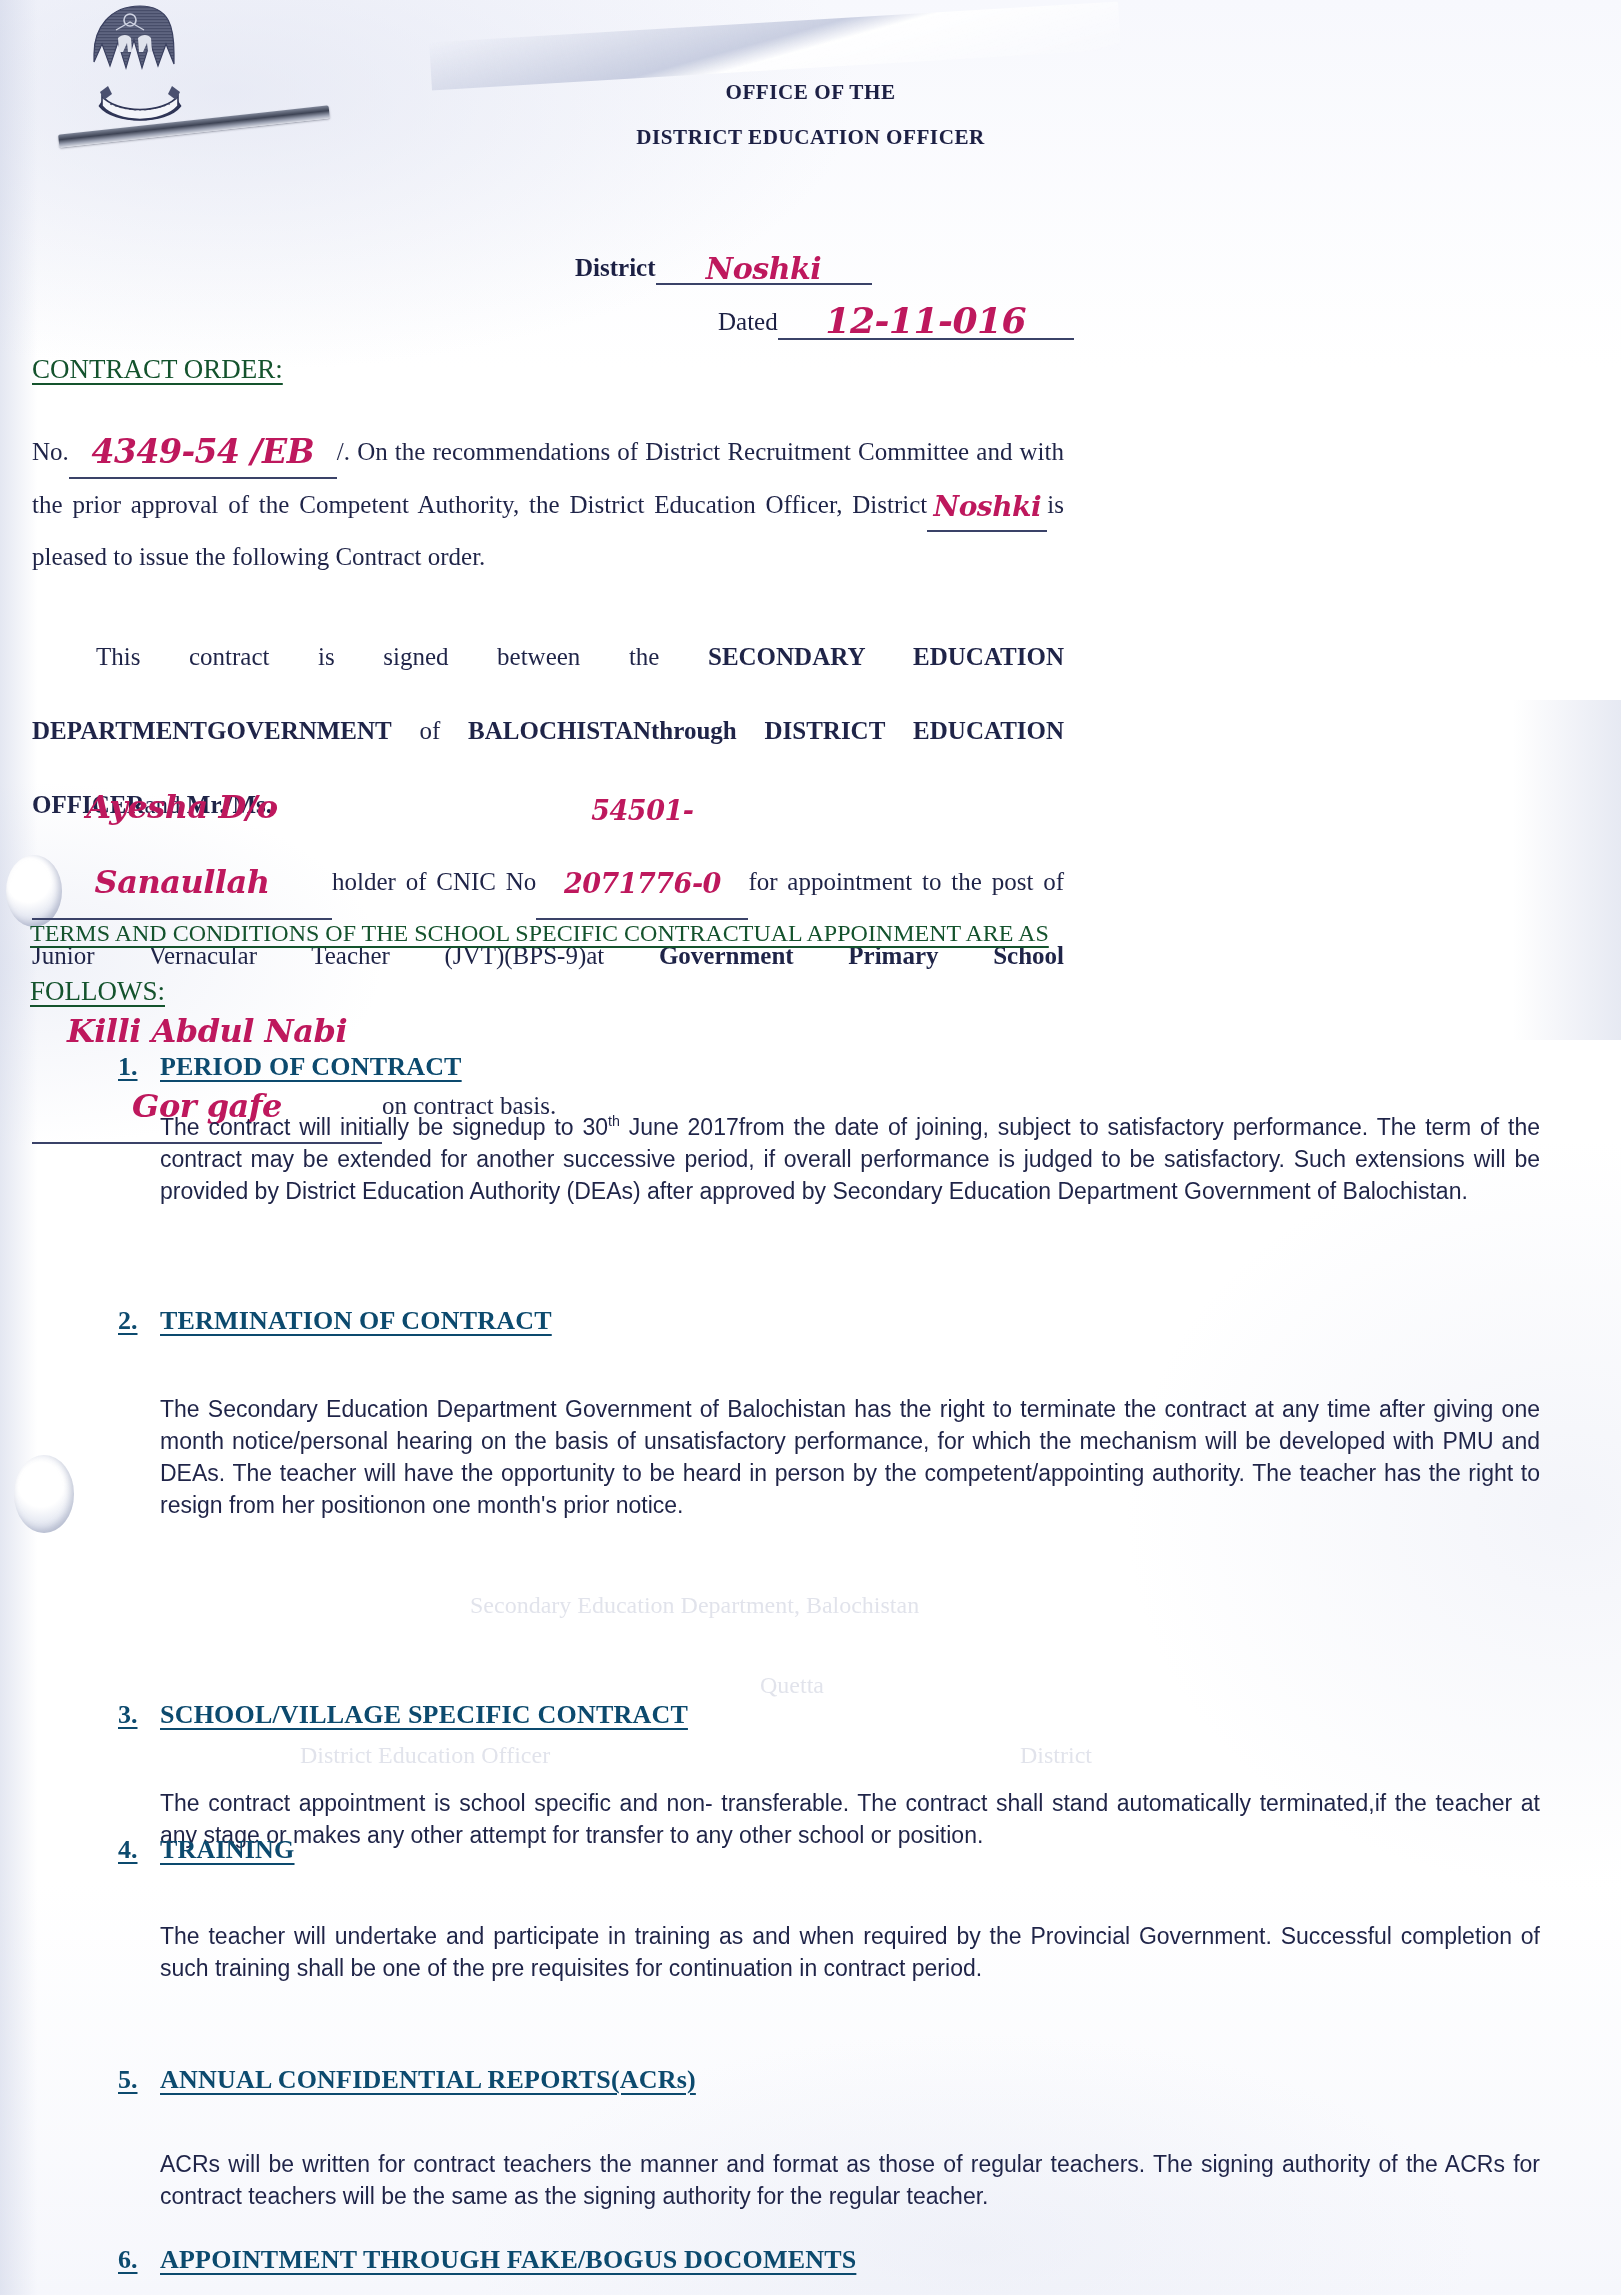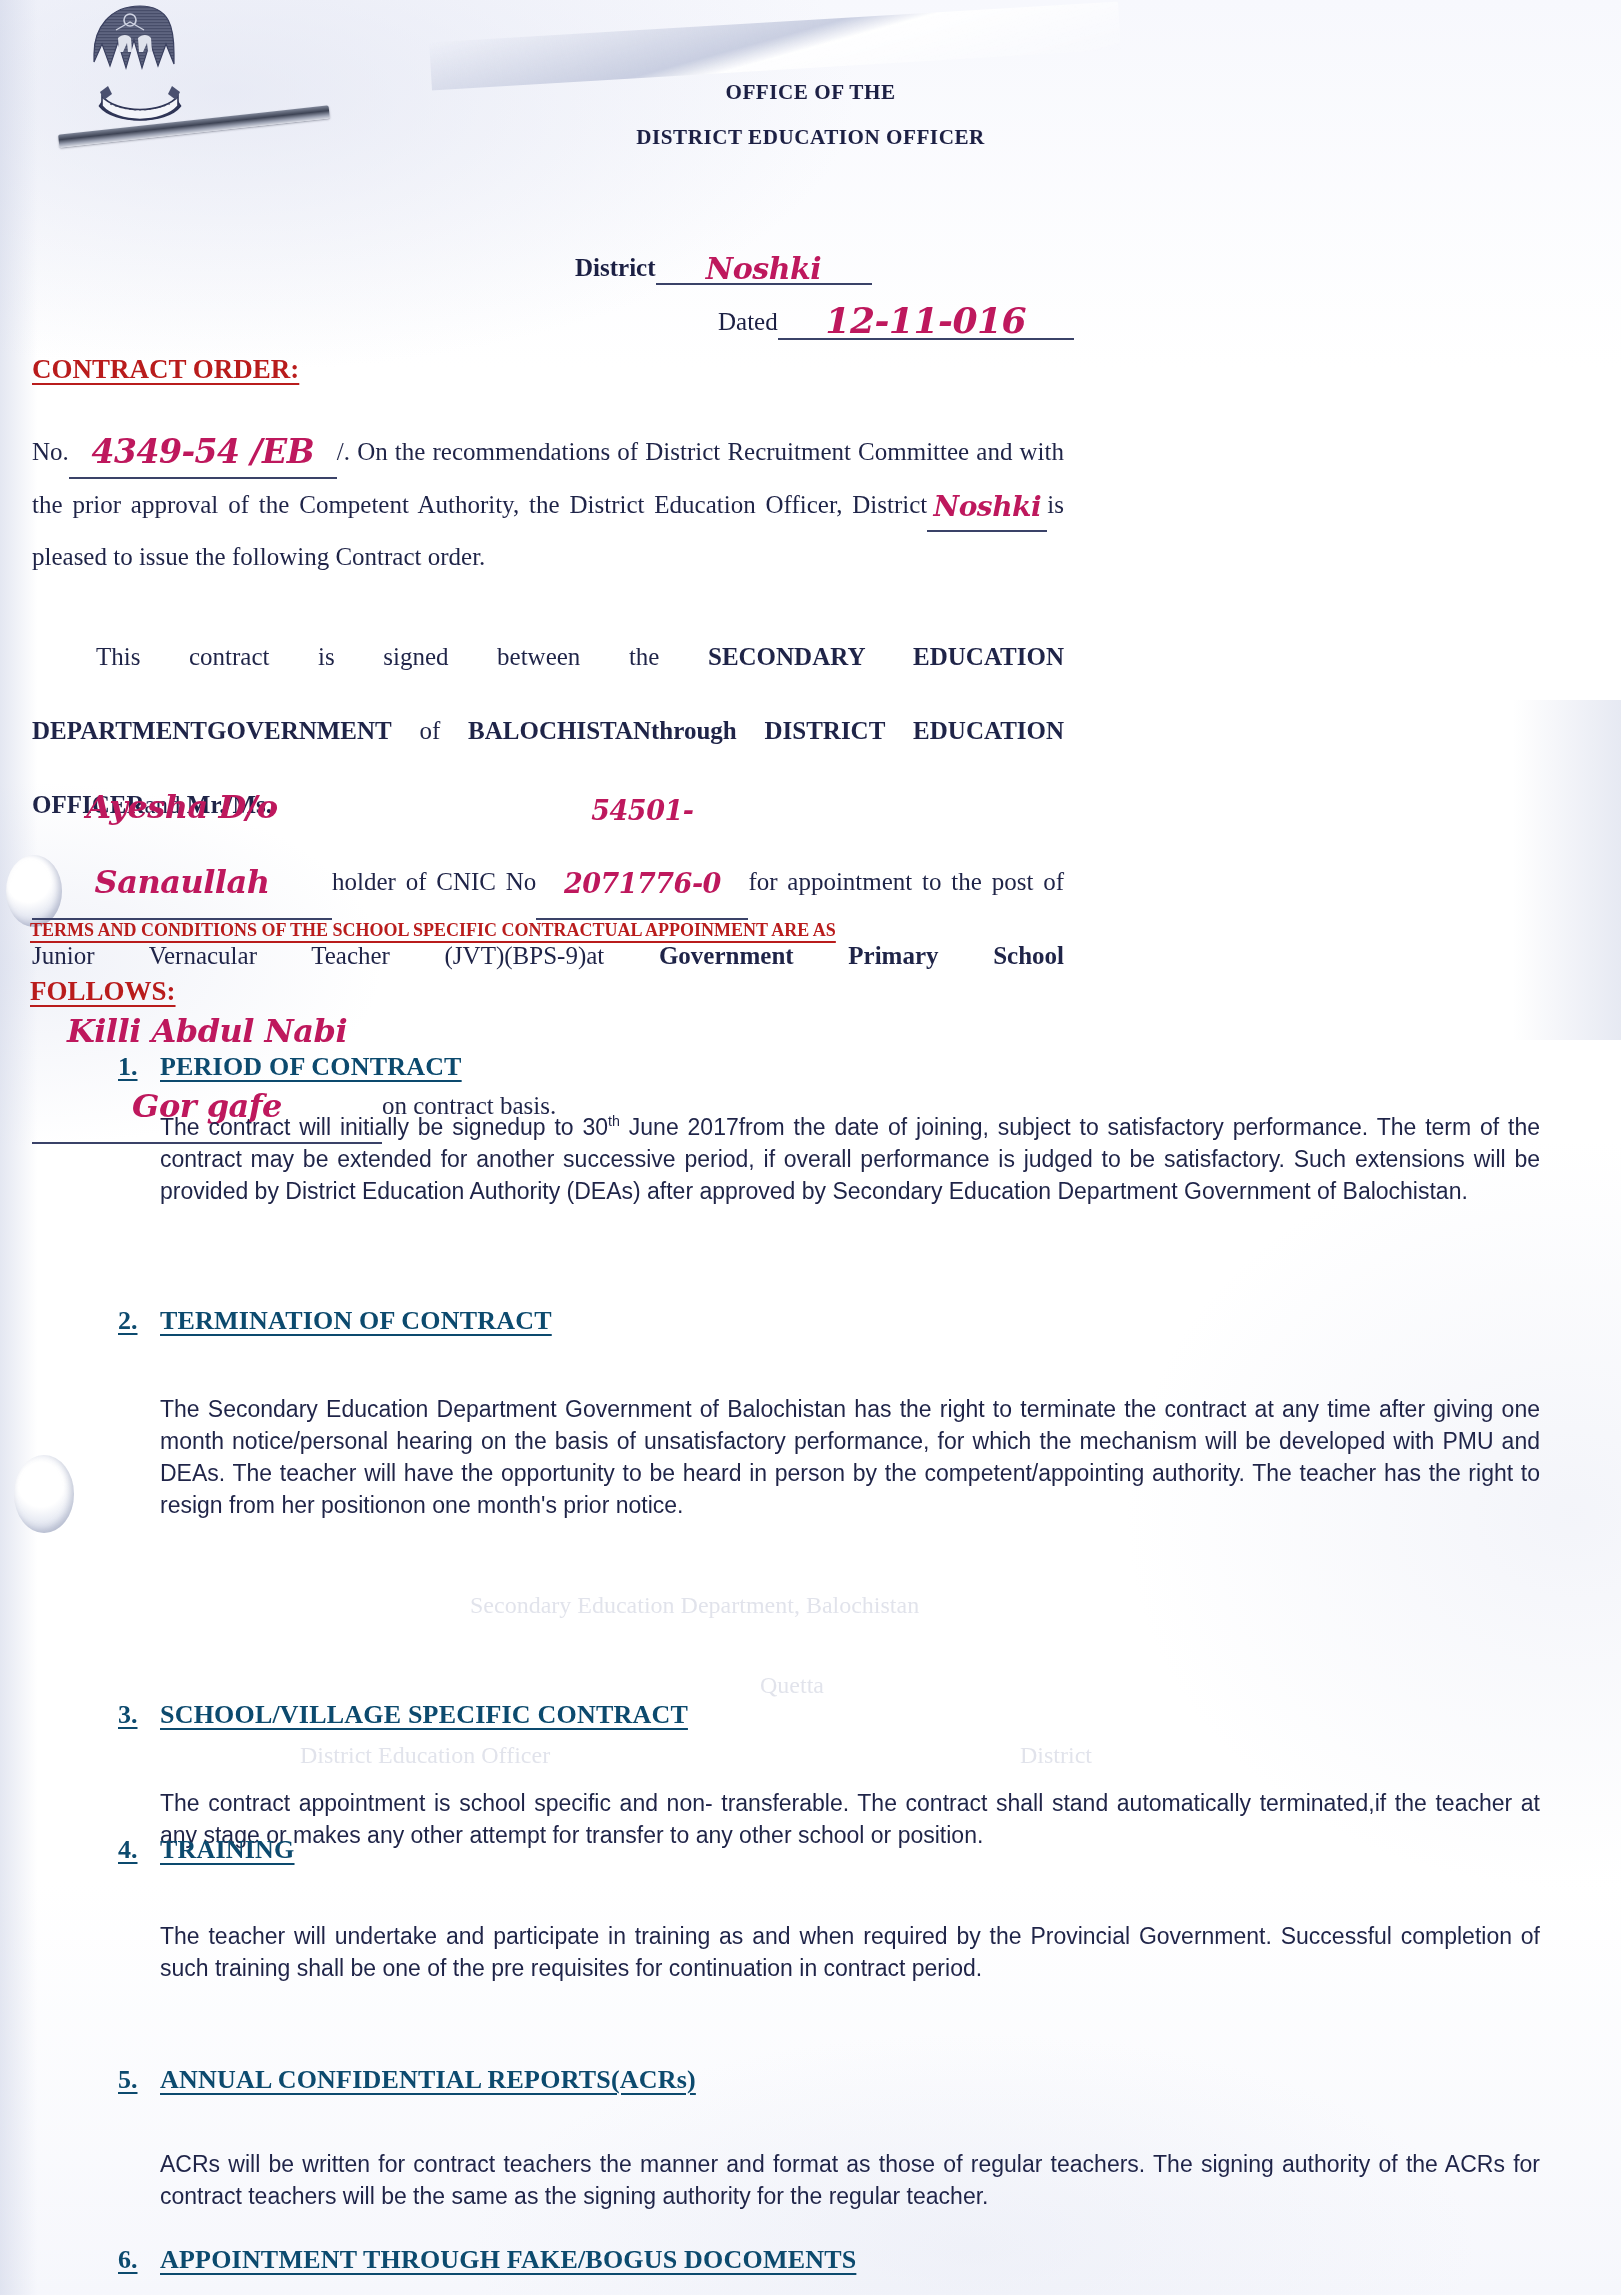--- a/index.html
+++ b/index.html
@@ -130,23 +130,23 @@
     position: relative;
   }
   .blank-line .hw {
     position: relative;
     top: 3px;
   }
 
   
   .section-title {
     position: absolute;
-    font-weight: bold;
+    font-weight: normal;
     font-size: 27px;
-    color: #b91c1c;
+    color: #14532d;
     text-decoration: underline;
     text-underline-offset: 5px;
     text-decoration-thickness: 2px;
   }
 
   .para-serif {
     position: absolute;
     font-family: "Liberation Serif", "DejaVu Serif", serif;
     font-size: 25px;
     line-height: 50px;
@@ -264,21 +264,21 @@
     <b class="srf">EDUCATION</b>
     <b class="srf">OFFICER</b><span>and</span>
     <b class="srf">Mr./Ms.</b>
   </div>
 
   <div class="para-serif" style="left:32px; top:768px; width:1032px; line-height:72px;">
     <span class="blank-line" style="width:300px; text-align:center;"><span class="hw" style="font-size:32px;">Ayesha D/o Sanaullah</span></span><span>holder of CNIC No</span><span class="blank-line" style="width:212px;"><span class="hw" style="font-size:27px;">54501-2071776-0</span></span><span>for appointment to the post of Junior Vernacular Teacher (JVT)(BPS-9)at</span>
     <b class="srf">Government Primary School</b><span class="blank-line" style="width:350px;"><span class="hw" style="font-size:32px;">Killi Abdul Nabi Gor gafe</span></span><span>on contract basis.</span>
   </div>
 
-  <div class="section-title" style="left:30px; top:920px; width:1420px; font-size:18px;">TERMS AND CONDITIONS OF THE SCHOOL SPECIFIC CONTRACTUAL APPOINMENT ARE AS</div>
+  <div class="section-title" style="left:30px; top:920px; width:1420px; font-size:24px;">TERMS AND CONDITIONS OF THE SCHOOL SPECIFIC CONTRACTUAL APPOINMENT ARE AS</div>
   <div class="section-title" style="left:30px; top:976px;">FOLLOWS:</div>
 
   <div class="numbered" style="left:118px; top:1052px;">
     <span class="num">1.</span><span class="head">PERIOD OF CONTRACT</span>
   </div>
   <div class="para-sans" style="left:160px; top:1105px; width:1380px;">
     <span>The contract will initially be signedup to 30</span><sup>th</sup><span> June 2017from the date of joining, subject to satisfactory performance. The term of the contract may be extended for another successive period, if overall performance is judged to be satisfactory. Such extensions will be provided by District Education Authority (DEAs) after approved by Secondary Education Department Government of Balochistan.</span>
   </div>
 
   <div class="numbered" style="left:118px; top:1306px;">

